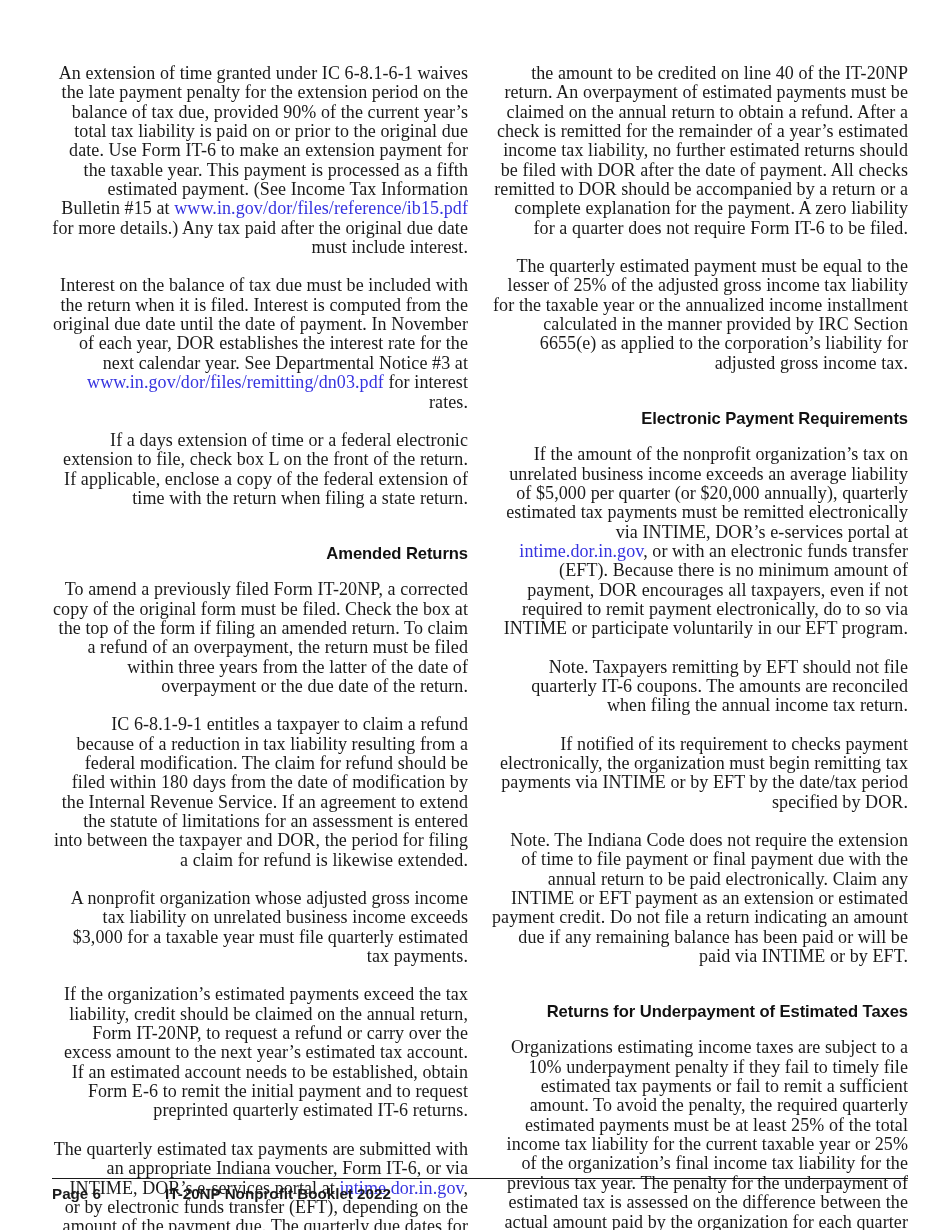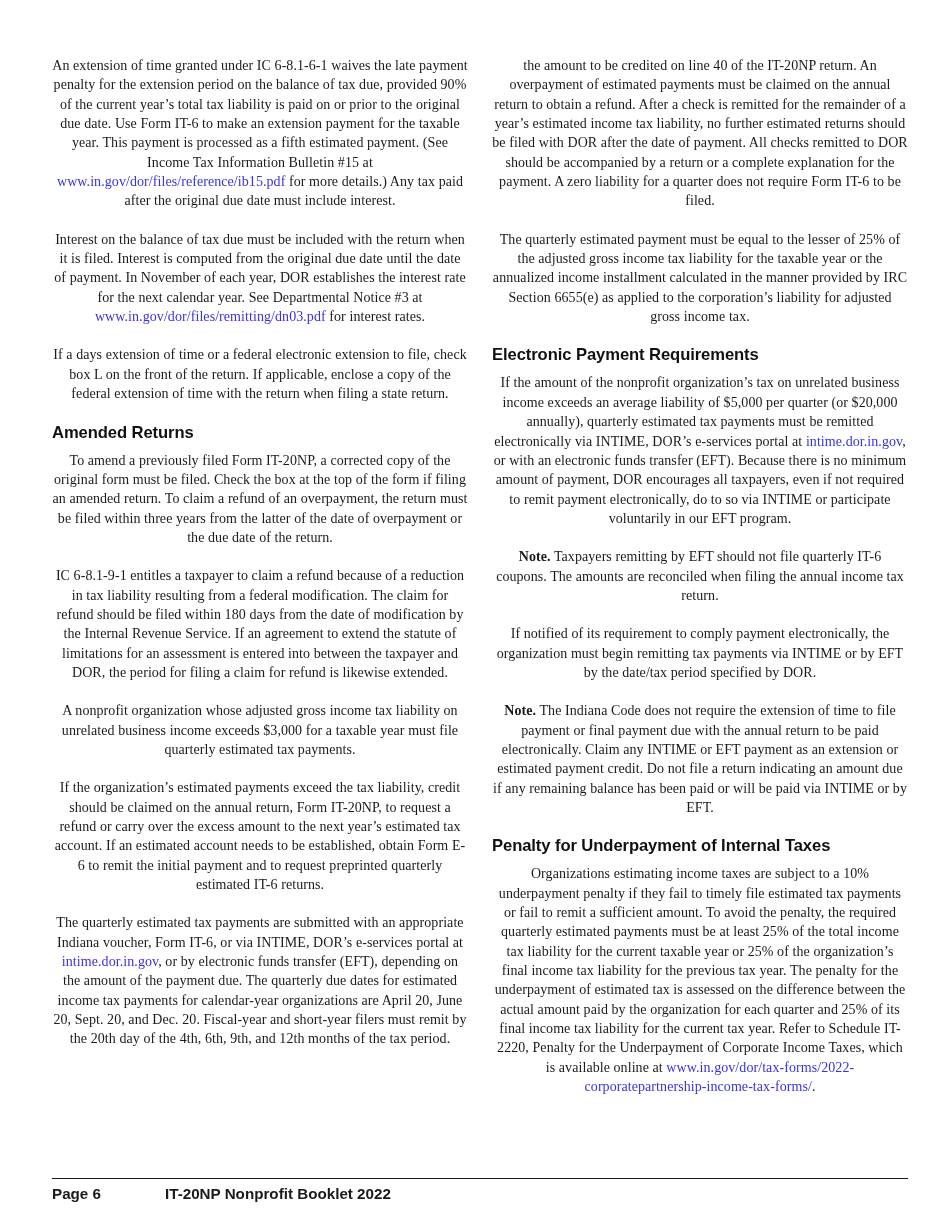--- a/index.html
+++ b/index.html
@@ -22,46 +22,47 @@
     top: 48px;
     width: 856px;
     height: 1108px;
     display: flex;
     justify-content: space-between;
   }
   .col {
     width: 416px;
   }
   p.para {
-    margin: 8px 0 19px 0;
-    font-size: 14px;
+    margin: 16px 0 19px 0;
+    font-size: 18px;
     line-height: 19.35px;
-    text-align: center;
+    text-align: right;
     letter-spacing: 0.005em;
     color: #1a1a1a;
     -webkit-font-smoothing: antialiased;
   }
   h2.heading {
     font-family: "Liberation Sans", "DejaVu Sans", sans-serif;
     font-size: 16.6px;
     font-weight: bold;
     line-height: 20px;
     margin: 0 0 2px 0;
     color: #111111;
     letter-spacing: -0.005em;
   }
   h2.heading.spaced {
-    margin-top: 19px;
+    margin-top: 36px;
+    text-align: right;
   }
   a.link, .link {
     color: #3633e0;
     text-decoration: none;
   }
   .note-lead {
-    font-weight: bold;
+    font-weight: normal;
   }
   .footer-rule {
     position: absolute;
     left: 52px;
     top: 1178px;
     width: 856px;
     height: 0;
     border-top: 1.6px solid #1a1a1a;
   }
   .footer {
@@ -100,23 +101,23 @@
         <p class="para">A nonprofit organization whose adjusted gross income tax liability on unrelated business income exceeds $3,000 for a taxable year must file quarterly estimated tax payments.</p>
         <p class="para">If the organization’s estimated payments exceed the tax liability, credit should be claimed on the annual return, Form IT-20NP, to request a refund or carry over the excess amount to the next year’s estimated tax account. If an estimated account needs to be established, obtain Form E-6 to remit the initial payment and to request preprinted quarterly estimated IT-6 returns.</p>
         <p class="para">The quarterly estimated tax payments are submitted with an appropriate Indiana voucher, Form IT-6, or via INTIME, DOR’s e-services portal at <a class="link" href="#">intime.dor.in.gov</a>, or by electronic funds transfer (EFT), depending on the amount of the payment due. The quarterly due dates for estimated income tax payments for calendar-year organizations are April 20, June 20, Sept. 20, and Dec. 20. Fiscal-year and short-year filers must remit by the 20th day of the 4th, 6th, 9th, and 12th months of the tax period.</p>
       </div>
     <div class="col" id="right-column">
         <p class="para">the amount to be credited on line 40 of the IT-20NP return. An overpayment of estimated payments must be claimed on the annual return to obtain a refund. After a check is remitted for the remainder of a year’s estimated income tax liability, no further estimated returns should be filed with DOR after the date of payment. All checks remitted to DOR should be accompanied by a return or a complete explanation for the payment. A zero liability for a quarter does not require Form IT-6 to be filed.</p>
         <p class="para">The quarterly estimated payment must be equal to the lesser of 25% of the adjusted gross income tax liability for the taxable year or the annualized income installment calculated in the manner provided by IRC Section 6655(e) as applied to the corporation’s liability for adjusted gross income tax.</p>
         <h2 class="heading spaced">Electronic Payment Requirements</h2>
         <p class="para">If the amount of the nonprofit organization’s tax on unrelated business income exceeds an average liability of $5,000 per quarter (or $20,000 annually), quarterly estimated tax payments must be remitted electronically via INTIME, DOR’s e-services portal at <a class="link" href="#">intime.dor.in.gov</a>, or with an electronic funds transfer (EFT). Because there is no minimum amount of payment, DOR encourages all taxpayers, even if not required to remit payment electronically, do to so via INTIME or participate voluntarily in our EFT program.</p>
         <p class="para"><span class="note-lead">Note.</span> Taxpayers remitting by EFT should not file quarterly IT-6 coupons. The amounts are reconciled when filing the annual income tax return.</p>
-        <p class="para">If notified of its requirement to comply payment electronically, the organization must begin remitting tax payments via INTIME or by EFT by the date/tax period specified by DOR.</p>
+        <p class="para">If notified of its requirement to checks payment electronically, the organization must begin remitting tax payments via INTIME or by EFT by the date/tax period specified by DOR.</p>
         <p class="para"><span class="note-lead">Note.</span> The Indiana Code does not require the extension of time to file payment or final payment due with the annual return to be paid electronically. Claim any INTIME or EFT payment as an extension or estimated payment credit. Do not file a return indicating an amount due if any remaining balance has been paid or will be paid via INTIME or by EFT.</p>
-        <h2 class="heading spaced">Penalty for Underpayment of Internal Taxes</h2>
+        <h2 class="heading spaced">Returns for Underpayment of Estimated Taxes</h2>
         <p class="para">Organizations estimating income taxes are subject to a 10% underpayment penalty if they fail to timely file estimated tax payments or fail to remit a sufficient amount. To avoid the penalty, the required quarterly estimated payments must be at least 25% of the total income tax liability for the current taxable year or 25% of the organization’s final income tax liability for the previous tax year. The penalty for the underpayment of estimated tax is assessed on the difference between the actual amount paid by the organization for each quarter and 25% of its final income tax liability for the current tax year. Refer to Schedule IT-2220, Penalty for the Underpayment of Corporate Income Taxes, which is available online at <a class="link" href="#">www.in.gov/dor/tax-forms/2022-corporatepartnership-income-tax-forms/</a>.</p>
       </div>
   </div>
 
   <div class="footer-rule"></div>
 
   <div class="footer">
     <span class="footer-page">Page 6</span>
     <span class="footer-title">IT-20NP Nonprofit Booklet 2022</span>
   </div>

